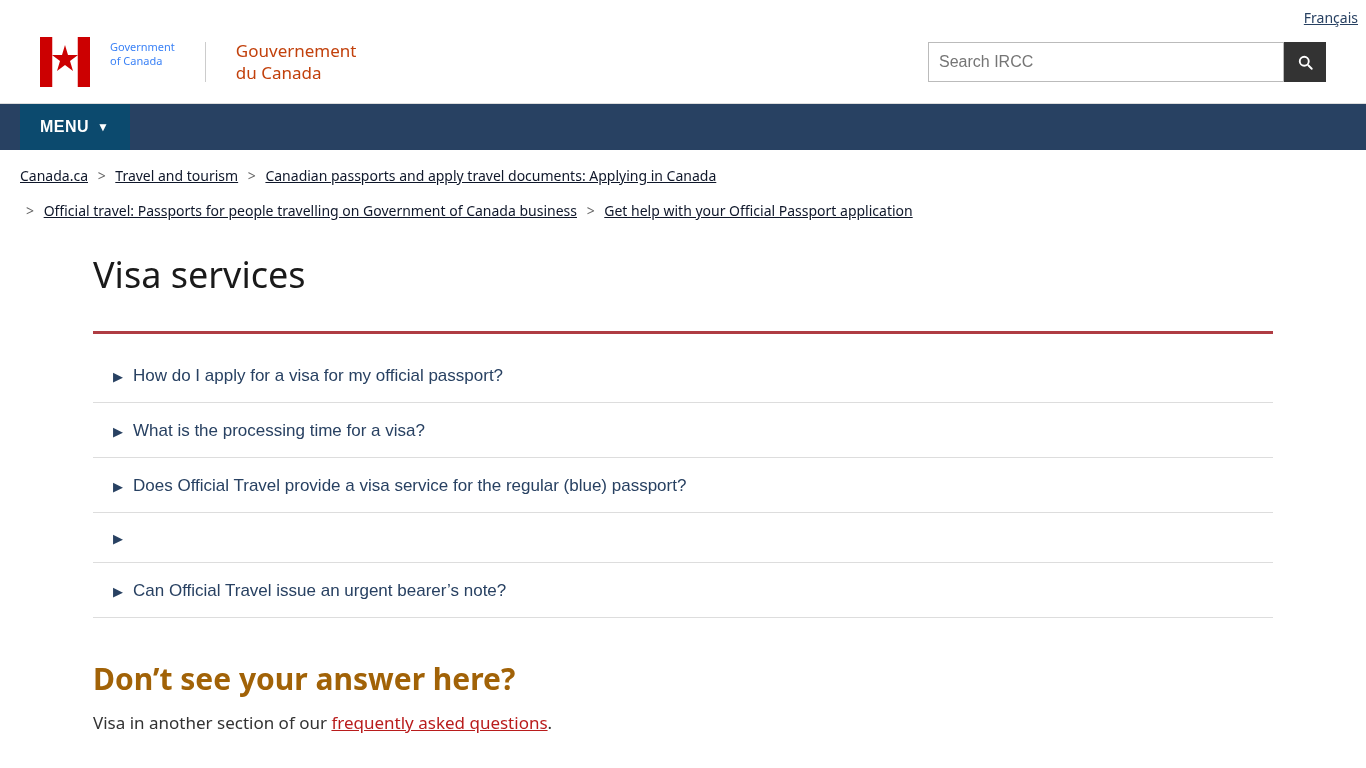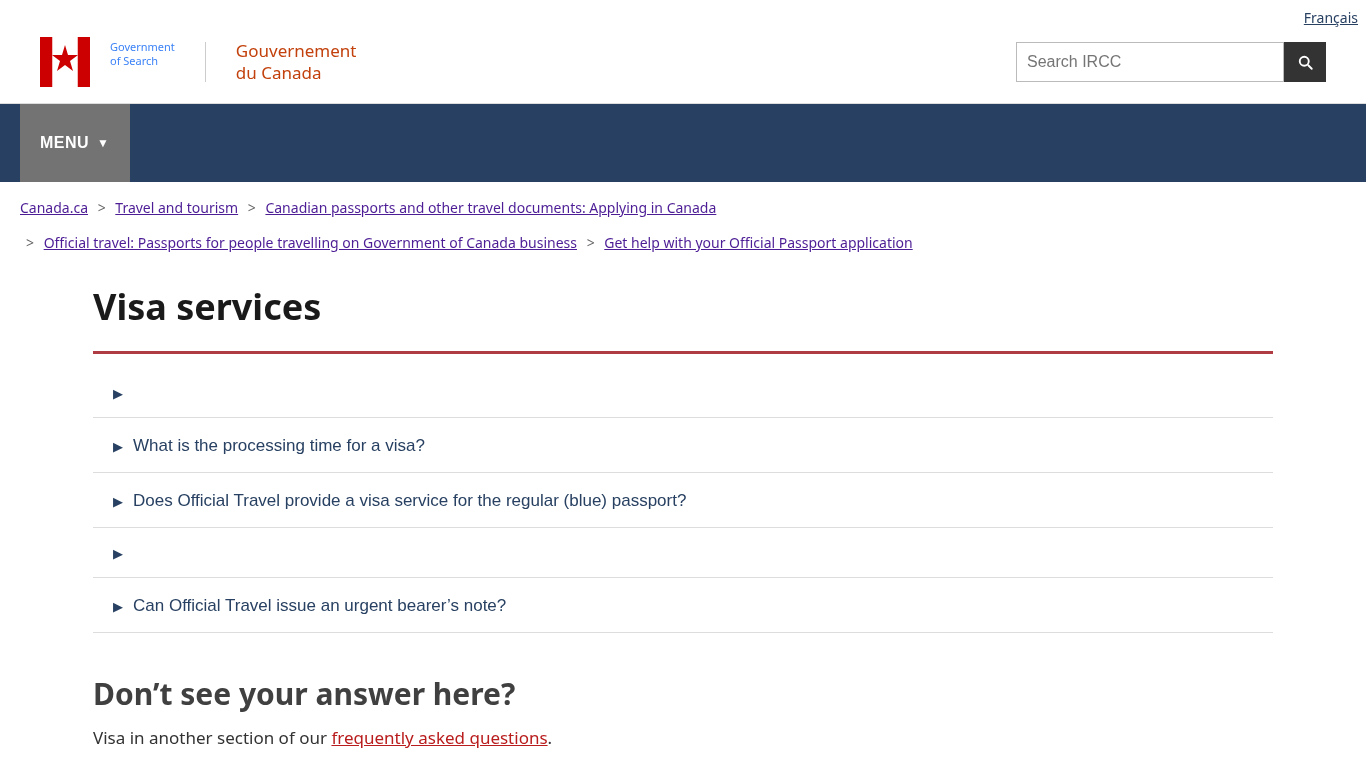--- a/index.html
+++ b/index.html
@@ -57,21 +57,21 @@
       width: 1px;
       background: #ccc;
       height: 40px;
       align-self: center;
     }
     .search-area {
       display: flex;
       align-items: center;
     }
     .search-input {
-      width: 268px;
+      width: 356px;
       height: 40px;
       border: 1px solid #bbb;
       padding: 0 10px;
       font-size: 16px;
       outline: none;
     }
     .search-btn {
       width: 42px;
       height: 40px;
       background: #333;
@@ -84,66 +84,66 @@
     .search-btn svg {
       fill: white;
     }
 
     
     .navbar {
       background: #284162;
       padding: 0 20px;
     }
     .menu-btn {
-      background: #737373;
+      background: #0c4a6e;
       border: none;
       color: white;
       font-size: 16px;
       font-weight: 700;
-      padding: 30px 20px;
+      padding: 14px 20px;
       cursor: pointer;
       display: flex;
       align-items: center;
       gap: 8px;
       letter-spacing: 0.5px;
     }
     .menu-btn .chevron {
       font-size: 12px;
     }
 
     
     .breadcrumb {
       padding: 16px 20px 10px 20px;
       font-size: 14px;
       max-width: 1366px;
       margin: 0 auto;
     }
     .breadcrumb a {
-      color: #4c1d95;
+      color: #0f172a;
       text-decoration: underline;
     }
     .breadcrumb .sep {
       margin: 0 6px;
       color: #666;
     }
     .breadcrumb .row2 {
       margin-top: 16px;
     }
 
     
     .main-content {
       max-width: 1260px;
       margin: 0 auto;
       padding: 20px 40px 40px 40px;
     }
     .page-title {
       font-size: 36px;
-      font-weight: 700;
+      font-weight: 400;
       color: #1a1a1a;
-      margin-bottom: 20px;
+      margin-bottom: 32px;
     }
     .title-divider {
       border: none;
       border-top: 3px solid #af3c43;
       margin-bottom: 16px;
     }
     .accordion-btn {
       width: 100%;
       background: #fff;
       border: none;
@@ -166,21 +166,21 @@
       margin-bottom: 2px;
     }
 
     
     .dont-see-section {
       margin-top: 40px;
     }
     .dont-see-title {
       font-size: 30px;
       font-weight: 700;
-      color: #404040;
+      color: #a16207;
       margin-bottom: 12px;
     }
     .dont-see-text {
       font-size: 17px;
       color: #333;
     }
     .dont-see-text a {
       color: #b91c1c;
     }
   </style>
@@ -197,21 +197,21 @@
 
       <svg class="maple-leaf" viewBox="0 0 50 50" xmlns="http://www.w3.org/2000/svg">
         <rect x="0" y="0" width="12.5" height="50" fill="#cc0001"></rect>
         <rect x="37.5" y="0" width="12.5" height="50" fill="#cc0001"></rect>
         <rect x="12.5" y="0" width="25" height="50" fill="white"></rect>
         <path d="M25 8 L28 18 L38 18 L30 24 L33 34 L25 28 L17 34 L20 24 L12 18 L22 18 Z" fill="#cc0001"></path>
       </svg>
       <div class="gov-text">
         <div class="gov-text-en">
           <span>Government</span><br>
-          <span>of Search</span>
+          <span>of Canada</span>
         </div>
         <div class="divider-vertical"></div>
         <div class="gov-text-fr">
           <span>Gouvernement</span><br>
           <span>du Canada</span>
         </div>
       </div>
     </div>
 
     <div class="search-area">
@@ -231,38 +231,39 @@
     <span class="chevron">▼</span>
   </button>
 </div>
 
 <nav class="breadcrumb" aria-label="breadcrumb">
   <div>
     <a href="#">Canada.ca</a>
     <span class="sep">&gt;</span>
     <a href="#">Travel and tourism</a>
     <span class="sep">&gt;</span>
-    <a href="#">Canadian passports and other travel documents: Applying in Canada</a>
+    <a href="#">Canadian passports and apply travel documents: Applying in Canada</a>
   </div>
   <div class="row2">
     <span class="sep">&gt;</span>
     <a href="#">Official travel: Passports for people travelling on Government of Canada business</a>
     <span class="sep">&gt;</span>
     <a href="#">Get help with your Official Passport application</a>
   </div>
 </nav>
 
 <main class="main-content">
   <h1 class="page-title">Visa services</h1>
   <hr class="title-divider">
 
   <div id="accordion-container">
       <div class="accordion-wrapper">
         <button class="accordion-btn">
           <span class="accordion-arrow">▶</span>
+          <span>How do I apply for a visa for my official passport?</span>
         </button>
       </div>
       <div class="accordion-wrapper">
         <button class="accordion-btn">
           <span class="accordion-arrow">▶</span>
           <span>What is the processing time for a visa?</span>
         </button>
       </div>
       <div class="accordion-wrapper">
         <button class="accordion-btn">

